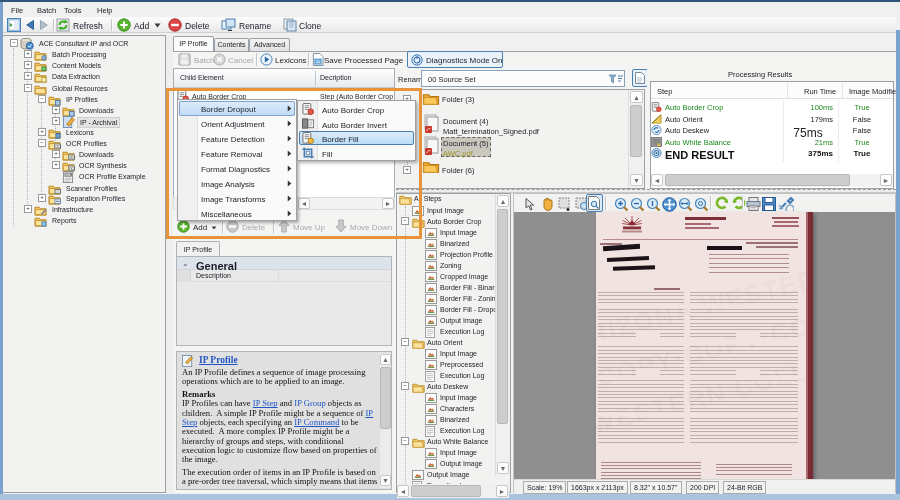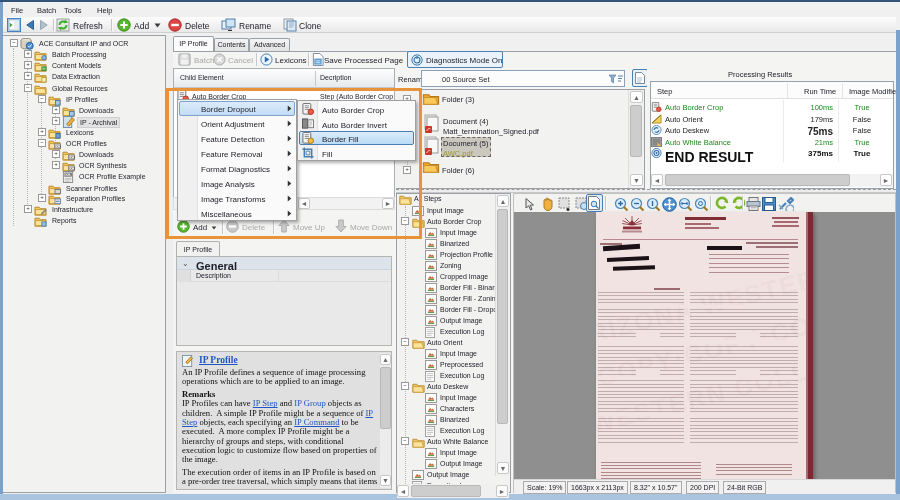--- a/index.html
+++ b/index.html
@@ -395,21 +395,21 @@
       <path d="M2.5 0.5v10h10M0.5 2.5h10v10" fill="none" stroke="#4a7eb0" stroke-width="1.6"></path>
       <path d="M4.5 4.5h4v4h-4z" fill="none" stroke="#4a7eb0"></path>
     </svg>
 <span class="ab txt" style="left:24px;top:48.5px">Fill</span>
 </div>
 <div class="ab" style="left:166px;top:88px;width:256px;height:151px;border:3px solid #e8923a;z-index:40"></div>
 
 <div class="ab" style="left:396px;top:68px;width:249px;height:121px;background:#f4f4f3;font-size:7.5px">
  <span class="ab txt" style="left:2px;top:7px">Rename:</span>
  <div class="ab" style="left:25px;top:2px;width:204px;height:17px;background:#fcfcfc;border:1px solid #8aa0b8">
-  <span class="ab txt" style="left:20px;top:4px">00 Source Set</span>
+  <span class="ab txt" style="left:6px;top:4px">00 Source Set</span>
   <svg class="ab" style="left:186px;top:3px" width="16" height="11" viewBox="0 0 16 11">
         <path d="M1 1h7l-2.5 3v5l-2-1.5V4z" fill="#8ab0d0" stroke="#5a80a8" stroke-width="0.7"></path>
         <path d="M10 2h5M10 4.5h4M10 7h3" stroke="#5a80a8"></path>
       </svg>
  </div>
  <div class="ab" style="left:236px;top:1px;width:16px;height:18px;background:#e8f0f8;border:1px solid #4a80b4;border-radius:2px">
   <svg class="ab" style="left:2px;top:2px" width="10" height="12" viewBox="0 0 10 12">
         <path d="M0.5 0.5h6l3 3v8h-9z" fill="#fff" stroke="#7a8a9a"></path>
         <path d="M2 6h5M2 8h5M2 10h4" stroke="#9ab" stroke-width="0.8"></path>
       </svg>
@@ -478,36 +478,36 @@
     <path d="M1 10 L11 1" stroke="#806a10"></path>
   </svg>
 <span class="ab txt" style="left:665px;top:114.6px;color:#222;font-weight:normal;font-size:7.5px;z-index:5">Auto Orient</span>
 <span class="ab txt" style="left:783px;top:114.6px;width:50px;text-align:right;color:#222;font-weight:normal;font-size:7.5px;z-index:5">179ms</span>
 <span class="ab txt" style="left:840px;top:114.6px;width:44px;text-align:center;color:#222;font-weight:normal;font-size:7.5px;z-index:5">False</span>
 <svg class="ab" style="left:651px;top:125.2px;z-index:5" width="11" height="10" viewBox="0 0 12 12">
     <circle cx="6" cy="6" r="5.5" fill="#e8f2fa" stroke="#4a80b0"></circle>
     <path d="M3 6a3 3 0 0 1 5-2M9 6a3 3 0 0 1-5 2" fill="none" stroke="#2a70b8" stroke-width="1.4"></path>
   </svg>
 <span class="ab txt" style="left:665px;top:126.2px;color:#222;font-weight:normal;font-size:7.5px;z-index:5">Auto Deskew</span>
-<span class="ab txt" style="left:783px;top:126.2px;width:50px;text-align:right;color:#222;font-weight:bold;font-size:10px;z-index:5">75ms</span>
+<span class="ab txt" style="left:783px;top:126.2px;width:50px;text-align:center;color:#222;font-weight:normal;font-size:12px;z-index:5">75ms</span>
 <span class="ab txt" style="left:840px;top:126.2px;width:44px;text-align:center;color:#222;font-weight:normal;font-size:7.5px;z-index:5">False</span>
 <svg class="ab" style="left:651px;top:136.8px;z-index:5" width="11" height="10" viewBox="0 0 12 11">
     <rect x="0.5" y="0.5" width="11" height="10" fill="#b8b8b8" stroke="#777"></rect>
     <rect x="1.5" y="1.5" width="9" height="8" fill="#888"></rect>
     <path d="M7 6l4 4h-4z" fill="#f0c040"></path>
   </svg>
 <span class="ab txt" style="left:665px;top:137.8px;color:#1d8a1d;font-weight:normal;font-size:7.5px;z-index:5">Auto White Balance</span>
 <span class="ab txt" style="left:783px;top:137.8px;width:50px;text-align:right;color:#1d8a1d;font-weight:normal;font-size:7.5px;z-index:5">21ms</span>
 <span class="ab txt" style="left:840px;top:137.8px;width:44px;text-align:center;color:#1d8a1d;font-weight:normal;font-size:7.5px;z-index:5">True</span>
 <svg class="ab" style="left:651px;top:148.4px;z-index:5" width="11" height="10" viewBox="0 0 12 12">
     <circle cx="6" cy="6" r="5.5" fill="#e8f2fa" stroke="#2a68a8"></circle>
     <circle cx="6" cy="6" r="3" fill="none" stroke="#2a68a8" stroke-width="1.3"></circle>
     <circle cx="6" cy="6" r="1.2" fill="#2a68a8"></circle>
   </svg>
-<span class="ab txt" style="left:665px;top:149.4px;color:#111;font-weight:bold;font-size:14px;z-index:5">END RESULT</span>
+<span class="ab txt" style="left:665px;top:149.4px;color:#111;font-weight:bold;font-size:11px;z-index:5">END RESULT</span>
 <span class="ab txt" style="left:783px;top:149.4px;width:50px;text-align:right;color:#111;font-weight:bold;font-size:8px;z-index:5">375ms</span>
 <span class="ab txt" style="left:840px;top:149.4px;width:44px;text-align:center;color:#111;font-weight:bold;font-size:8px;z-index:5">True</span>
 <div class="ab" style="left:783px;top:100px;width:1px;height:62px;background:#ececec;z-index:4"></div>
 <div class="ab" style="left:838px;top:100px;width:1px;height:62px;background:#ececec;z-index:4"></div>
 <div class="ab" style="left:651px;top:174px;width:242px;height:13px;background:#f2f2f2;z-index:5">
  <div class="ab sbtn" style="left:0;top:0;width:12px;height:12px;font-size:7px;line-height:11px">◄</div>
  <div class="ab thumb" style="left:14px;top:0px;width:185px;height:12px"></div>
  <div class="ab sbtn" style="left:229px;top:0;width:12px;height:12px;font-size:7px;line-height:11px">►</div>
 </div>
 <div class="ab" style="left:396px;top:189px;width:500px;height:4px;background:#ececec;border-top:1px dashed #9a9a9a;border-bottom:1px solid #c8c8c8"></div>

